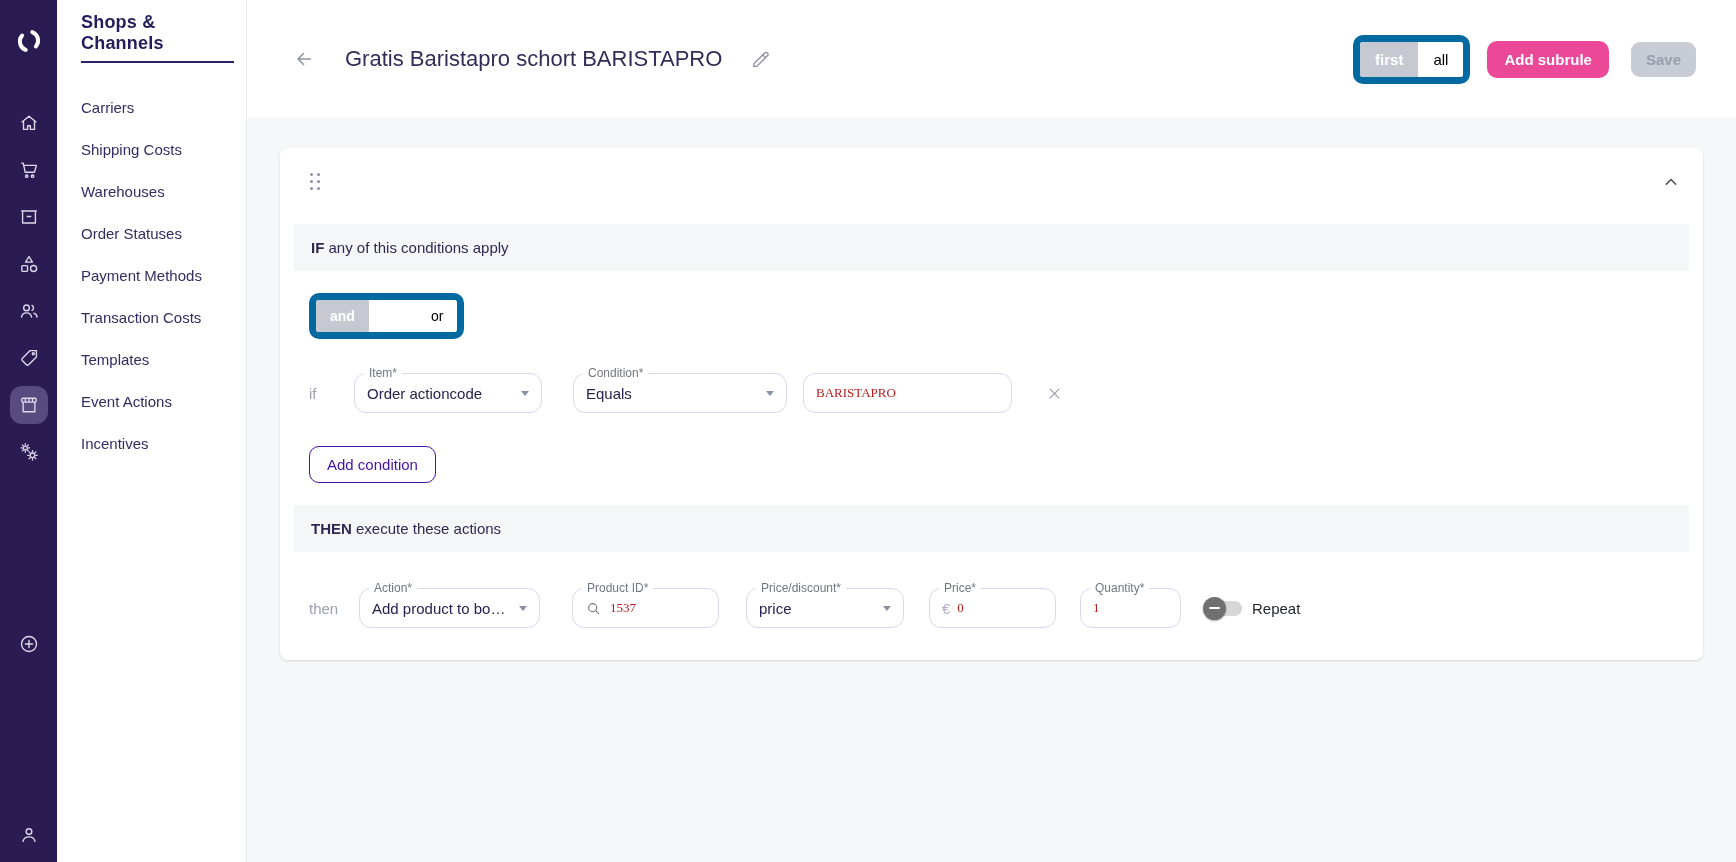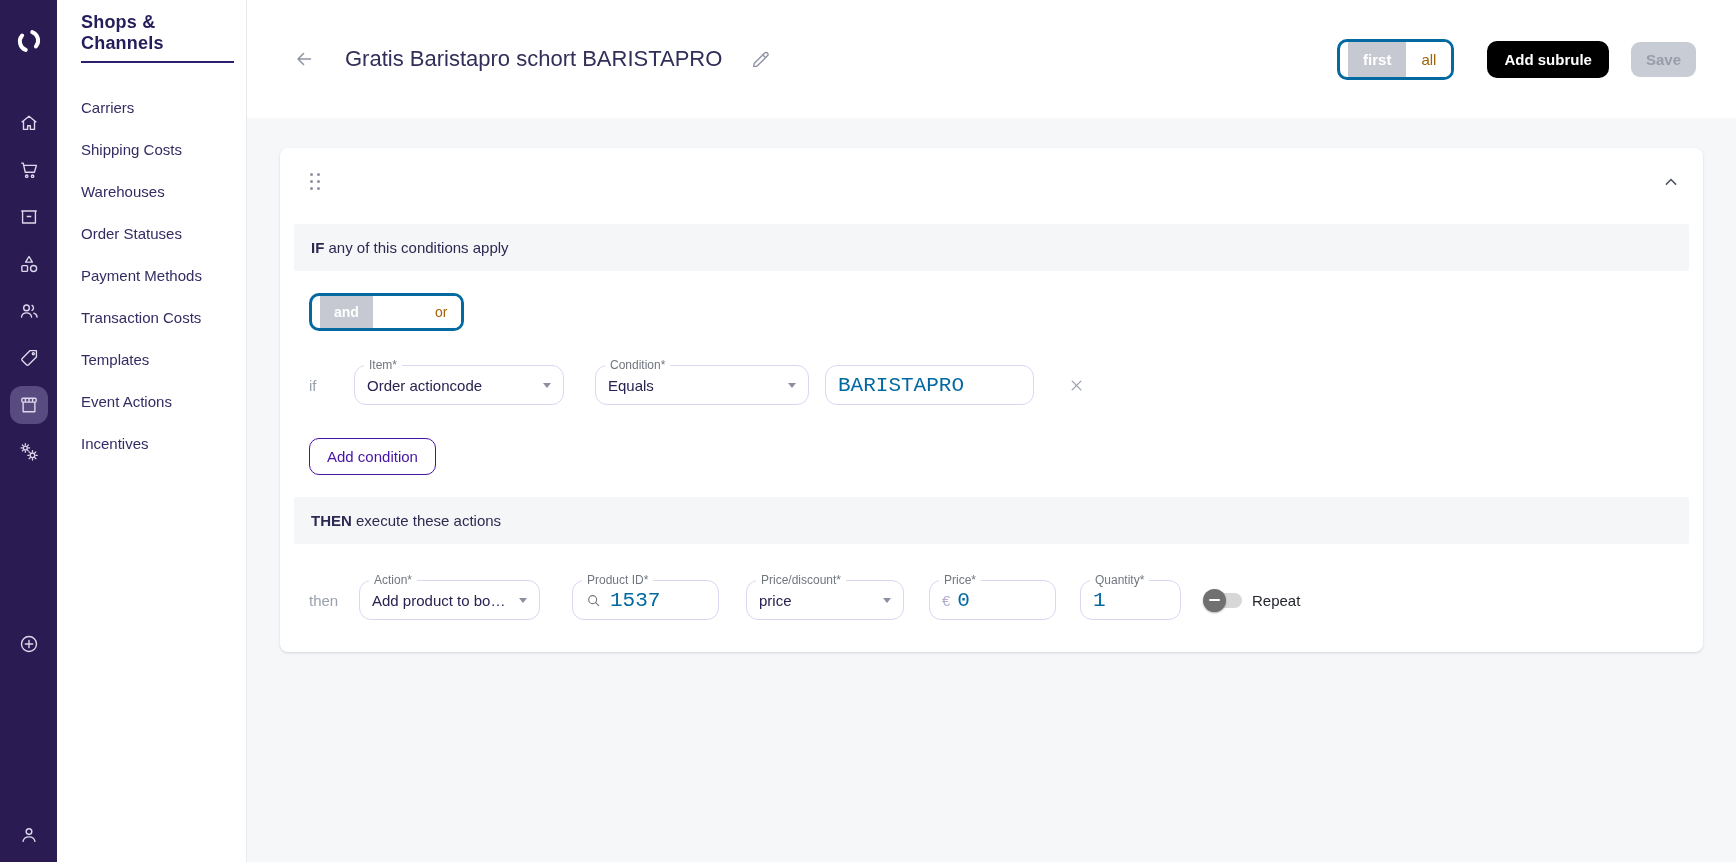--- a/index.html
+++ b/index.html
@@ -24,25 +24,25 @@
 
   
   .main { flex:1; display:flex; flex-direction:column; min-width:0; }
   .topbar { height:118px; background:#fff; display:flex; align-items:center; justify-content:space-between; padding:0 40px 0 42px; }
   .t-left { display:flex; align-items:center; }
   .icon-btn { background:none; border:none; cursor:pointer; color:#8f94a3; display:flex; align-items:center; justify-content:center; padding:4px; }
   .icon-btn svg { width:22px; height:22px; }
   .page-title { font-size:22px; font-weight:500; color:#312e58; margin:0 24px 0 26px; white-space:nowrap; }
   .t-right { display:flex; align-items:center; }
 
-  .segmented { display:inline-flex; border:3px solid #0369a1; border-radius:10px; overflow:hidden; background:#fff;padding-left:8px; }
-  .seg { border:none; background:#fff; padding:9px 15px; font-size:15px; color:#a16207; cursor:pointer; font-family:inherit; }
+  .segmented { display:inline-flex; border:7px solid #0369a1; border-radius:10px; overflow:hidden; background:#fff; }
+  .seg { border:none; background:#fff; padding:9px 15px; font-size:15px; color:#000000; cursor:pointer; font-family:inherit; }
   .seg.selected { background:#c7c9d2; color:#fff; font-weight:700; }
 
-  .btn-primary { margin-left:33px; background:#000000; color:#fff; border:none; border-radius:10px; padding:10px 17px; font-size:15px; font-weight:700; cursor:pointer; font-family:inherit; }
+  .btn-primary { margin-left:17px; background:#ec4899; color:#fff; border:none; border-radius:10px; padding:10px 17px; font-size:15px; font-weight:700; cursor:pointer; font-family:inherit; }
   .btn-disabled { margin-left:22px; background:#c8ccd4; color:#979daa; border:none; border-radius:9px; padding:9px 15px; font-size:15px; font-weight:700; cursor:default; font-family:inherit; }
 
   .content { flex:1; background:#f6f7f9; padding:30px 33px; overflow:hidden; }
   .card { background:#fff; border-radius:8px; box-shadow:0 1px 3px rgba(40,35,80,.10), 0 1px 2px rgba(40,35,80,.06); padding:14px 14px 32px; }
 
   .card-head { display:flex; align-items:center; justify-content:space-between; padding:6px 4px 0 14px; }
   .drag-handle { display:grid; grid-template-columns:repeat(2,4px); grid-auto-rows:4px; gap:3px; cursor:grab; background:none; border:none; padding:2px; }
   .drag-handle i { width:3px; height:3px; border-radius:50%; background:#8e8fa5; }
   .collapse-btn svg { width:20px; height:20px; color:#555b66; }
 
@@ -52,39 +52,39 @@
   .andor { margin:22px 0 0 15px;gap:48px; }
   .andor .seg { padding:8px 14px; font-size:14px; }
 
   .rule-row { display:flex; align-items:center; margin:34px 0 0 15px; }
   .row-label { font-size:15px; color:#9aa0ad; flex-shrink:0; }
 
   .field { position:relative; height:40px; background:#fff; border:1px solid #dcd6f2; border-radius:12px; display:flex; align-items:center; padding:0 12px; flex-shrink:0; }
   .field label { position:absolute; top:-8px; left:9px; font-size:12px; color:#71767f; background:#fff; padding:0 5px; line-height:1.25; white-space:nowrap; }
   .field .val { font-size:15px; color:#272250; white-space:nowrap; overflow:hidden; text-overflow:ellipsis; flex:1; }
   .caret { width:0; height:0; border-left:4.5px solid transparent; border-right:4.5px solid transparent; border-top:5.5px solid #8b90a0; margin-left:8px; flex-shrink:0; }
-  .field input { border:none; outline:none; background:transparent; width:100%; font-family:Liberation Mono, monospace; font-size:21px; color:#0369a1; }
+  .field input { border:none; outline:none; background:transparent; width:100%; font-family:Liberation Serif, serif; font-size:13px; color:#b91c1c; }
   .search-glyph { width:17px; height:17px; color:#71767f; margin-right:8px; flex-shrink:0; }
   .euro { font-size:15px; color:#b1accc; margin-right:7px; }
 
   .x-btn { margin-left:29px; }
   .x-btn svg { width:19px; height:19px; color:#9aa0ab; }
 
   .btn-outline { margin:33px 0 0 15px; background:#fff; border:1px solid #4513a6; color:#4513a6; border-radius:10px; padding:9px 17px; font-size:15px; cursor:pointer; font-family:inherit; }
 
   .toggle-wrap { display:flex; align-items:center; margin-left:25px; }
   .switch { position:relative; width:36px; height:15px; background:#d7d7d7; border-radius:8px; cursor:pointer; display:inline-block; flex-shrink:0; }
   .switch .thumb { position:absolute; left:-3px; top:-4px; width:23px; height:23px; border-radius:50%; background:#707070; box-shadow:0 1px 2px rgba(0,0,0,.3); display:flex; align-items:center; justify-content:center; }
   .switch .thumb i { display:block; width:11px; height:2.2px; background:#fff; border-radius:1px; }
   .toggle-label { font-size:15px; color:#23262d; margin-left:10px; }
 
   
   .if-label { width:45px; }
   .then-label { width:50px; }
-  .f-item { width:210px; margin-right:31px; }
+  .f-item { width:188px; margin-right:31px; }
   .f-cond { width:214px; margin-right:16px; }
   .f-value { width:209px; }
   .f-action { width:181px; margin-right:32px; }
   .f-pid { width:147px; margin-right:27px; }
   .f-pd { width:158px; margin-right:25px; }
   .f-price { width:127px; margin-right:24px; }
   .f-qty { width:101px; }
 </style>
 </head>
 <body>

